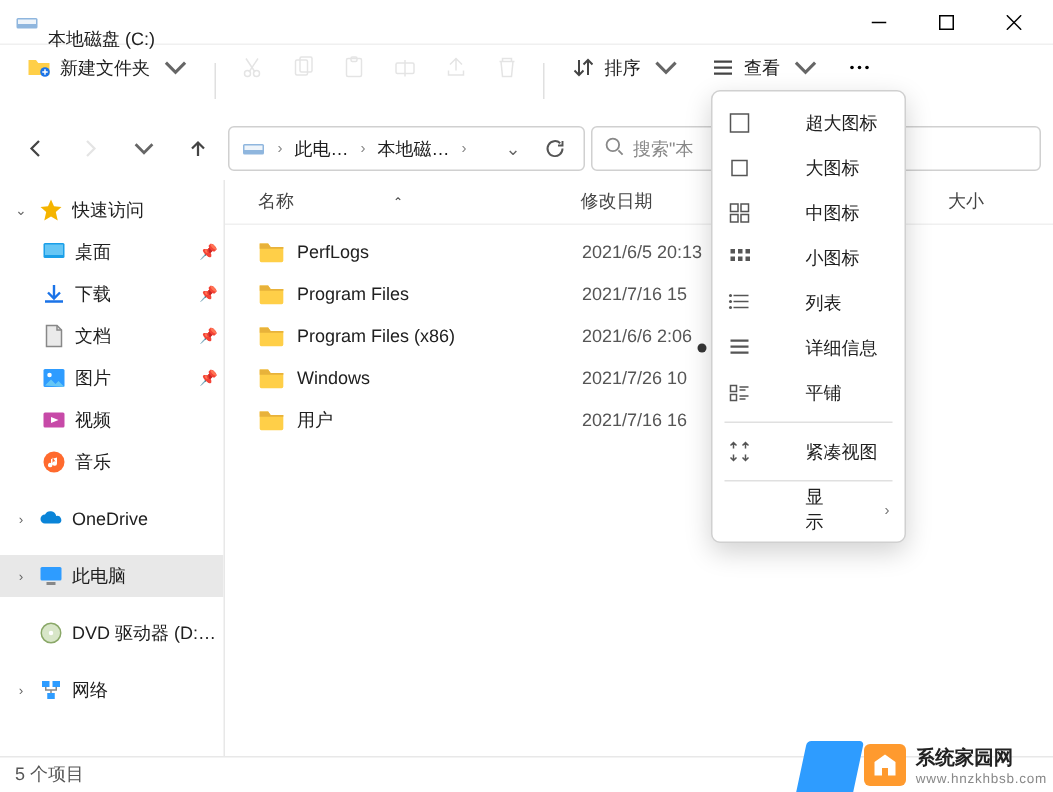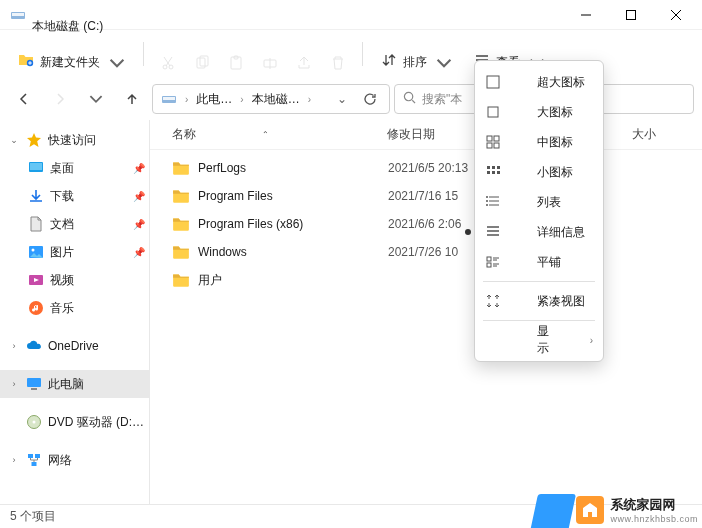--- a/index.html
+++ b/index.html
@@ -8,21 +8,21 @@
 
 .titlebar { height: 30px; display: flex; align-items: center; padding: 0 4px; border-bottom: 1px solid #f0f0f0; }
 .titlebar .app-icon { width: 16px; height: 16px; margin: 0 6px; display: flex; align-items: center; justify-content: center; }
 .titlebar .title-text { flex: 1; font-size: 12px; margin-top: 24px; }
 .win-controls { display: flex; }
 .win-btn { width: 45px; height: 30px; display: flex; align-items: center; justify-content: center; }
 .win-btn svg { width: 10px; height: 10px; }
 
 
 .toolbar { height: 48px; display: flex; align-items: center; padding: 0 8px; gap: 2px; }
-.tb-btn { height: 34px; padding: 0 8px; display: flex; align-items: flex-end; justify-content: center; border-radius: 4px; }
+.tb-btn { height: 34px; padding: 0 8px; display: flex; align-items: flex-start; justify-content: center; border-radius: 4px; }
 .tb-btn.wide { gap: 6px; padding: 0 10px; }
 .tb-sep { width: 1px; height: 24px; background: #e0e0e0; margin: 0 6px; }
 .tb-btn svg { width: 16px; height: 16px; }
 .chev { width: 10px; height: 10px; margin-left: 3px; }
 
 
 .navbar { height: 42px; display: flex; align-items: center; padding: 0 8px; gap: 4px; }
 .nav-arrow { width: 32px; height: 32px; display: flex; align-items: center; justify-content: center; border-radius: 4px; }
 .nav-arrow svg { width: 14px; height: 14px; }
 .addr { flex: 1; display: flex; align-items: center; height: 30px; border: 1px solid #d0d0d0; border-radius: 4px; padding: 0 4px; gap: 2px; }
@@ -421,20 +421,21 @@
           <span class="file-date">2021/7/26 10</span>
         </div>
         <div class="file-row">
           <span class="file-icon">
             <svg viewBox="0 0 16 16">
               <path class="folder-svg" d="M1 3h5l1.5 2H15v8a1 1 0 01-1 1H2a1 1 0 01-1-1z"></path>
               <path fill="#e8b23a" d="M1 3h5l1.5 2H15v1H1z"></path>
             </svg>
           </span>
           <span class="file-name">用户</span>
+          <span class="file-date">2021/7/16 16</span>
         </div>
       </div>
   </div>
 </div>
 
 <div class="status">
   <span>5 个项目</span>
 </div>
 
 <div class="view-menu">

